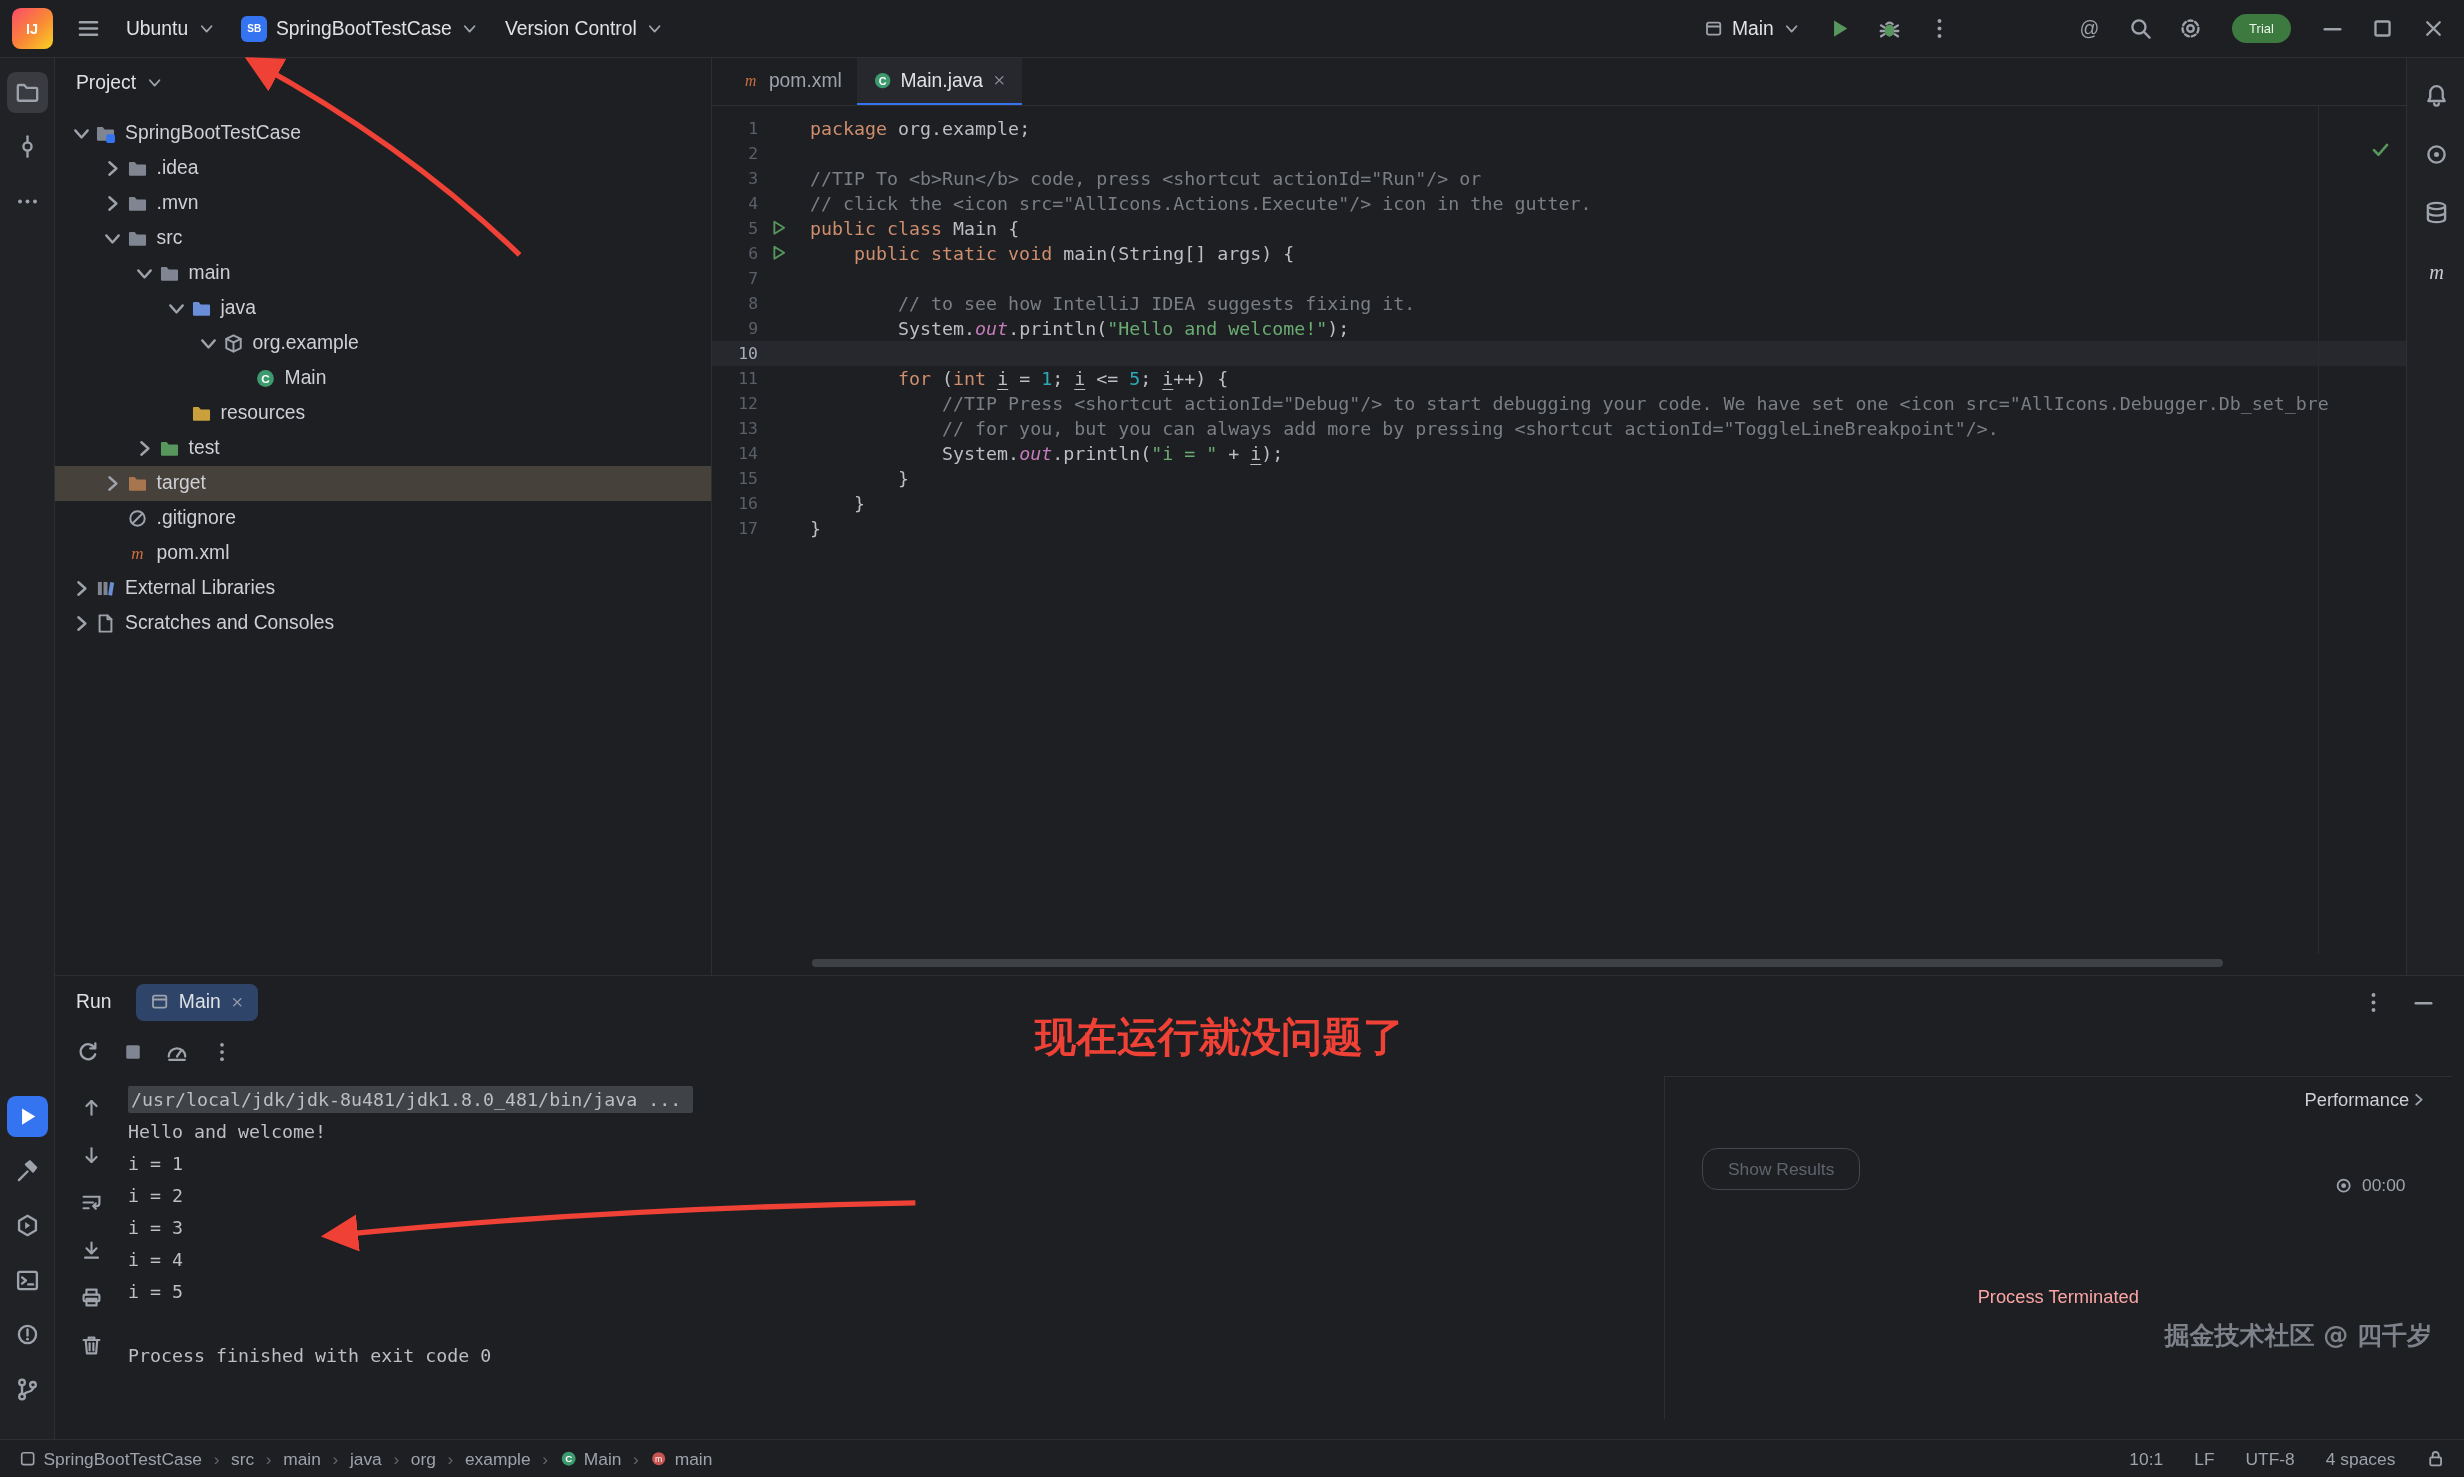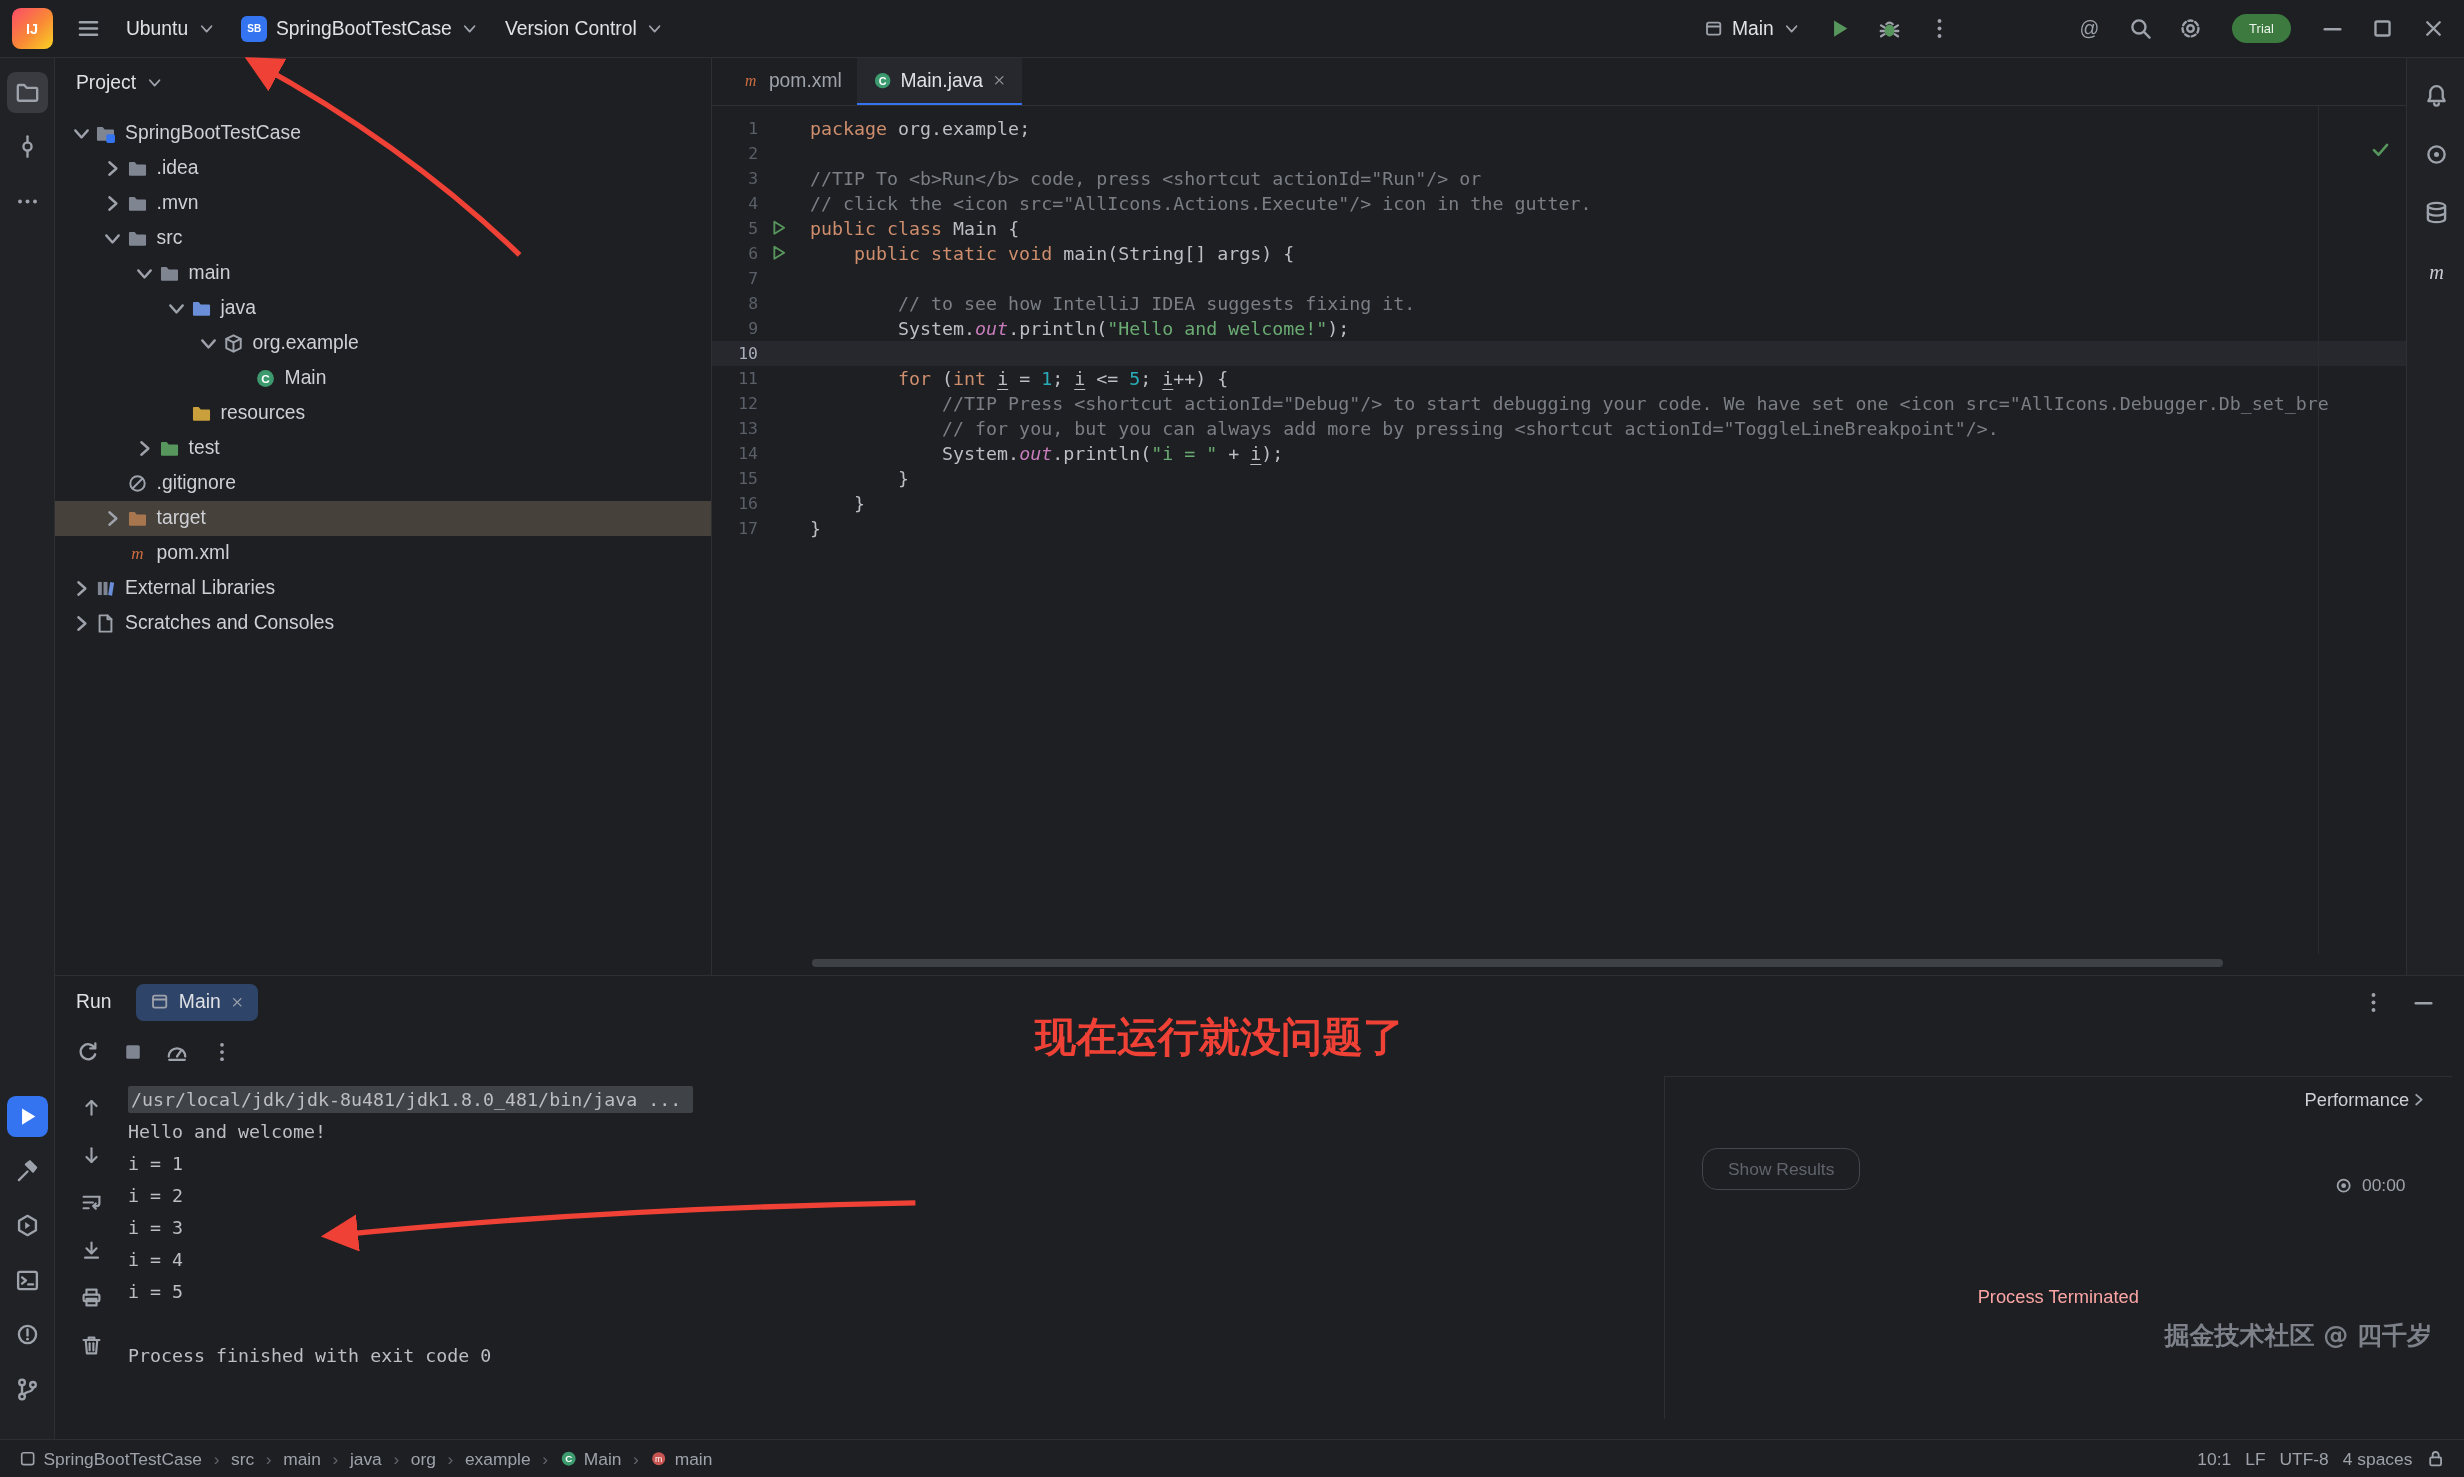--- a/index.html
+++ b/index.html
@@ -82,21 +82,21 @@
   .show-results{margin:25px 0 0 37px;padding:9.7px 25px;font-size:17.4px;color:#5f646d;background:transparent;border:1px solid #43464c;border-radius:15px;font-family:"Liberation Sans",sans-serif}
   .perf-timer{position:absolute;top:98px;right:46px;display:flex;align-items:center;gap:8.7px;color:#9da2ab;font-size:17.4px}
   .proc-term{position:absolute;top:209px;left:0;right:0;text-align:center;color:#fca5a5;font-size:18.3px}
 
   
   .status-bar{position:absolute;left:0;top:1439px;width:2465px;height:39px;border-top:1px solid #2d2f33;display:flex;align-items:center;padding:0 19.3px;font-size:17.4px;color:#9da2ab;background:#1e1f22}
   .crumbs{display:flex;align-items:center;gap:11.6px}
   .crumb{display:flex;align-items:center;gap:6.8px}
   .crumb .icon{width:17.4px;height:17.4px}
   .csep{color:#63666d}
-  .sb-right{margin-left:auto;display:flex;align-items:center;gap:14px}
+  .sb-right{margin-left:auto;display:flex;align-items:center;gap:31px}
 
   .watermark{position:absolute;right:33px;top:1319px;font-size:25px;color:#7d818a;font-weight:600;font-family:"DejaVu Sans",sans-serif}
 
   
   .anno-svg{position:absolute;left:0;top:0;width:2465px;height:1477px;pointer-events:none;z-index:40}
   .anno-note{position:absolute;left:1035px;top:1010px;font-size:41px;font-weight:bold;color:#ef4136;z-index:41;font-family:"DejaVu Sans",sans-serif}
 </style>
 </head>
 <body>
 
@@ -477,44 +477,44 @@
             <polyline points="6,4 10.5,8 6,12" stroke="#9da2ab" stroke-width="1.5" fill="none" stroke-linecap="round" stroke-linejoin="round"></polyline>
           </svg>
         </span>
         <span class="t-icon">
           <svg viewBox="0 0 16 16">
             <path d="M1.5 12.8V3.8a.8.8 0 0 1 .8-.8h3.5l1.6 1.9h6.3a.8.8 0 0 1 .8.8v7.1a.8.8 0 0 1-.8.8H2.3a.8.8 0 0 1-.8-.8z" fill="#57965c"></path>
           </svg>
         </span>
         <span>test</span>
       </div>
+      <div class="tree-row selected" style="padding-left: 45px;">
+        <span class="t-chevron">
+          <svg viewBox="0 0 16 16">
+            <polyline points="6,4 10.5,8 6,12" stroke="#9da2ab" stroke-width="1.5" fill="none" stroke-linecap="round" stroke-linejoin="round"></polyline>
+          </svg>
+        </span>
+        <span class="t-icon">
+          <svg viewBox="0 0 16 16">
+            <path d="M1.5 12.8V3.8a.8.8 0 0 1 .8-.8h3.5l1.6 1.9h6.3a.8.8 0 0 1 .8.8v7.1a.8.8 0 0 1-.8.8H2.3a.8.8 0 0 1-.8-.8z" fill="#a8764e"></path>
+          </svg>
+        </span>
+        <span>target</span>
+      </div>
       <div class="tree-row" style="padding-left: 45px;">
         <span class="t-chevron"></span>
         <span class="t-icon">
           <svg viewBox="0 0 16 16">
             <g stroke="#9da2ab" stroke-width="1.5" fill="none" stroke-linecap="round" stroke-linejoin="round">
               <circle cx="8" cy="8" r="5.5"></circle>
               <line x1="4.2" y1="11.8" x2="11.8" y2="4.2"></line>
             </g>
           </svg>
         </span>
         <span>.gitignore</span>
-      </div>
-      <div class="tree-row selected" style="padding-left: 45px;">
-        <span class="t-chevron">
-          <svg viewBox="0 0 16 16">
-            <polyline points="6,4 10.5,8 6,12" stroke="#9da2ab" stroke-width="1.5" fill="none" stroke-linecap="round" stroke-linejoin="round"></polyline>
-          </svg>
-        </span>
-        <span class="t-icon">
-          <svg viewBox="0 0 16 16">
-            <path d="M1.5 12.8V3.8a.8.8 0 0 1 .8-.8h3.5l1.6 1.9h6.3a.8.8 0 0 1 .8.8v7.1a.8.8 0 0 1-.8.8H2.3a.8.8 0 0 1-.8-.8z" fill="#a8764e"></path>
-          </svg>
-        </span>
-        <span>target</span>
       </div>
       <div class="tree-row" style="padding-left: 45px;">
         <span class="t-chevron"></span>
         <span class="t-icon">
           <svg viewBox="0 0 16 16" style="font-size:20px">
             <text x="8" y="12.5" font-size="13" font-style="italic" font-family="Liberation Serif,serif" fill="#cf6e41" text-anchor="middle">m</text>
           </svg>
         </span>
         <span>pom.xml</span>
       </div>

